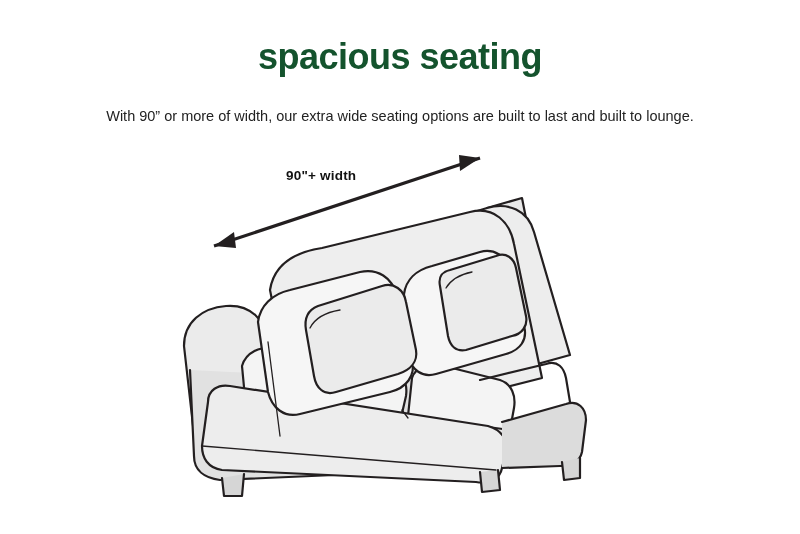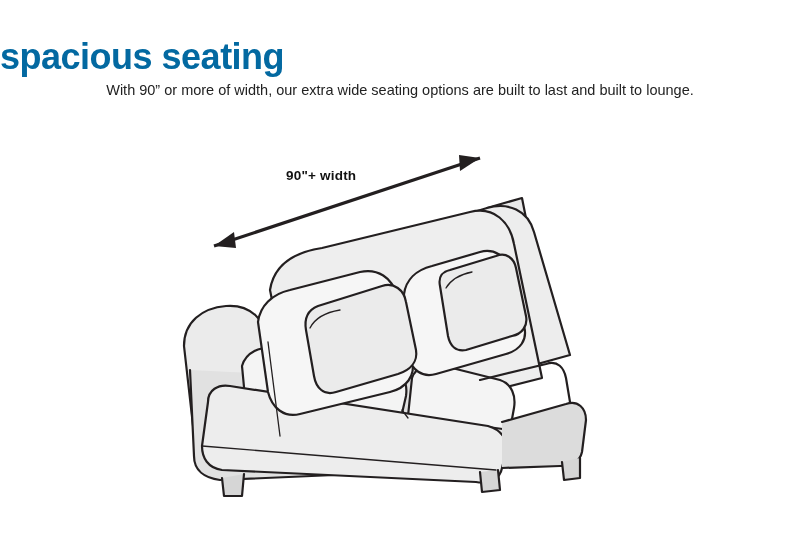--- a/index.html
+++ b/index.html
@@ -19,28 +19,29 @@
     position: relative;
     width: 800px;
     height: 534px;
     background: #ffffff;
   }
   .headline {
     position: absolute;
     top: 36px;
     left: 0;
     width: 800px;
+    text-align: center;
     font-size: 36px;
     font-weight: bold;
     letter-spacing: -0.5px;
-    color: #0369a1;
+    color: #14532d;
   }
   .subcopy {
     position: absolute;
-    top: 80px;
+    top: 106px;
     left: 0;
     width: 800px;
     text-align: center;
     font-size: 14.5px;
     line-height: 21px;
     color: #222222;
   }
   .subcopy .line {
     display: block;
   }

